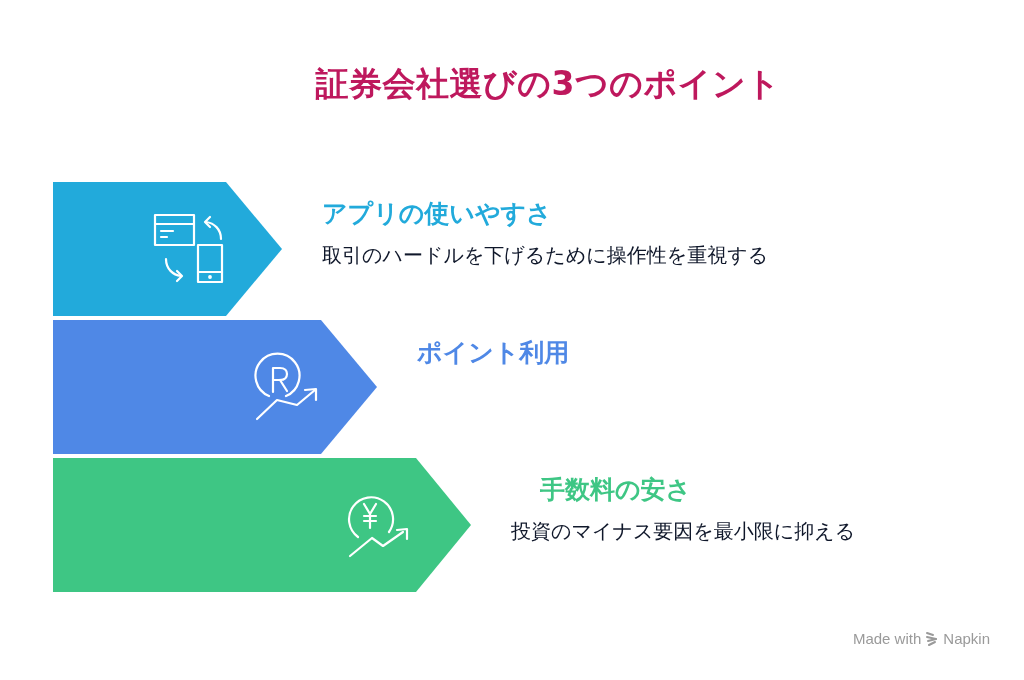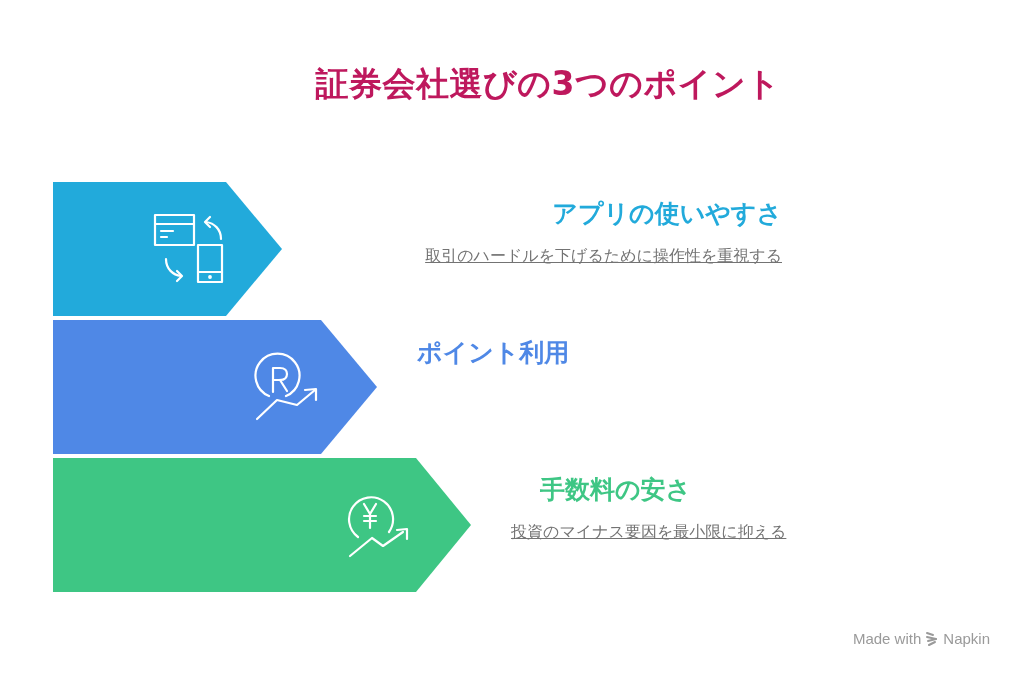--- a/index.html
+++ b/index.html
@@ -3,21 +3,21 @@
   <meta charset="utf-8">
   <style>
     html, body { margin: 0; padding: 0; background: #ffffff; }
     body { width: 1024px; height: 680px; position: relative; overflow: hidden;
            font-family: "DejaVu Sans", "Liberation Sans", sans-serif; }
     .title { position: absolute; left: 0; top: 62px; width: 1024px; text-align: center;
              font-size: 33px; font-weight: bold; color: #be185d; letter-spacing: 0.5px; margin-left: 36px; }
     svg.bands { position: absolute; left: 0; top: 0; }
     .label-block { position: absolute; }
     .label-title { font-size: 25px; font-weight: bold; line-height: 32px; }
-    .label-desc { font-size: 16px; color: #737373; line-height: 23px; margin-top: 14px; text-decoration: underline; }
+    .label-desc { font-size: 20px; color: #0f172a; line-height: 23px; margin-top: 14px; }
     .footer { position: absolute; right: 34px; top: 630px; font-size: 15px; color: #9a9a9a;
               display: flex; align-items: center; gap: 4px; font-family: "Liberation Sans", sans-serif; }
   </style>
 </head>
 <body>
 
 <div class="title">証券会社選びの3つのポイント</div>
 
 <svg class="bands" width="1024" height="680" viewBox="0 0 1024 680">
 
@@ -50,21 +50,21 @@
     <path d="M358,537 A22,22 0 1,1 389,532"></path>
     <polyline points="364,504 370,514 376,504"></polyline>
     <line x1="370" y1="514" x2="370" y2="528"></line>
     <line x1="364" y1="516" x2="376" y2="516"></line>
     <line x1="364" y1="521" x2="376" y2="521"></line>
     <polyline points="350,556 372,538 383,546 403,532"></polyline>
     <polyline points="397,530 407,529 407,539"></polyline>
   </g>
 </svg>
 
-<div class="label-block" style="left:322px; top:198px; width:460px;text-align:right;">
+<div class="label-block" style="left:322px; top:198px; width:460px;">
   <div class="label-title" style="color:#22AADB;">アプリの使いやすさ</div>
   <div class="label-desc">取引のハードルを下げるために操作性を重視する</div>
 </div>
 
 <div class="label-block" style="left:417px; top:337px; width:440px;">
   <div class="label-title" style="color:#4F88E6;">ポイント利用</div>
 </div>
 
 <div class="label-block" style="left:511px; top:474px; width:440px;">
   <div class="label-title" style="color:#3EC684;margin-left:29px;">手数料の安さ</div>

